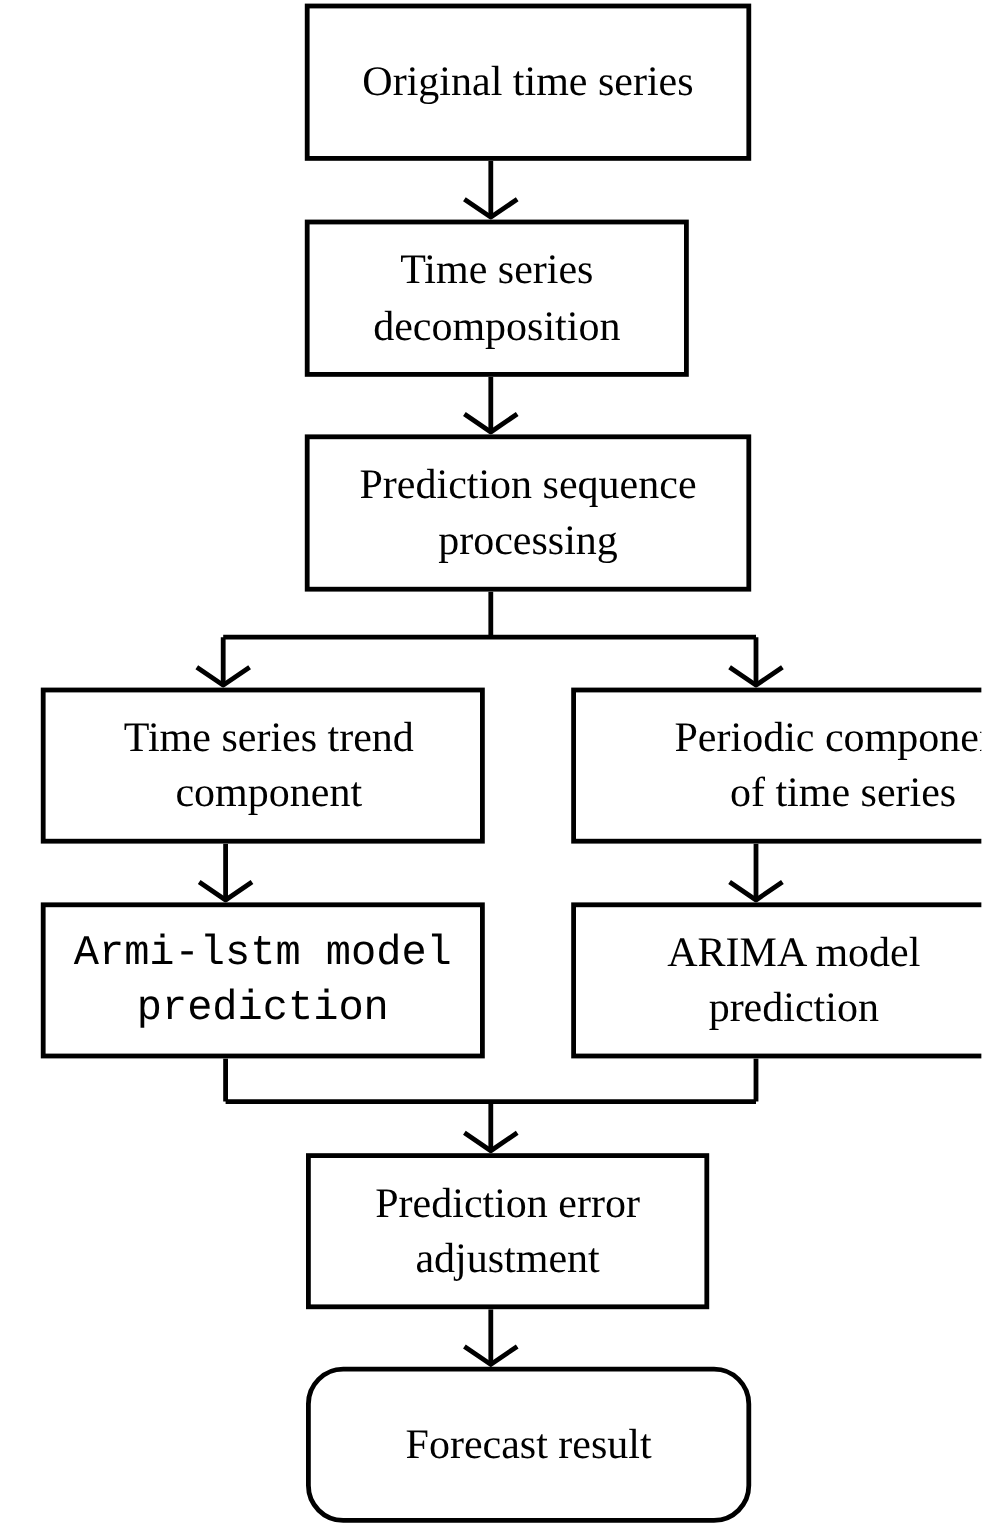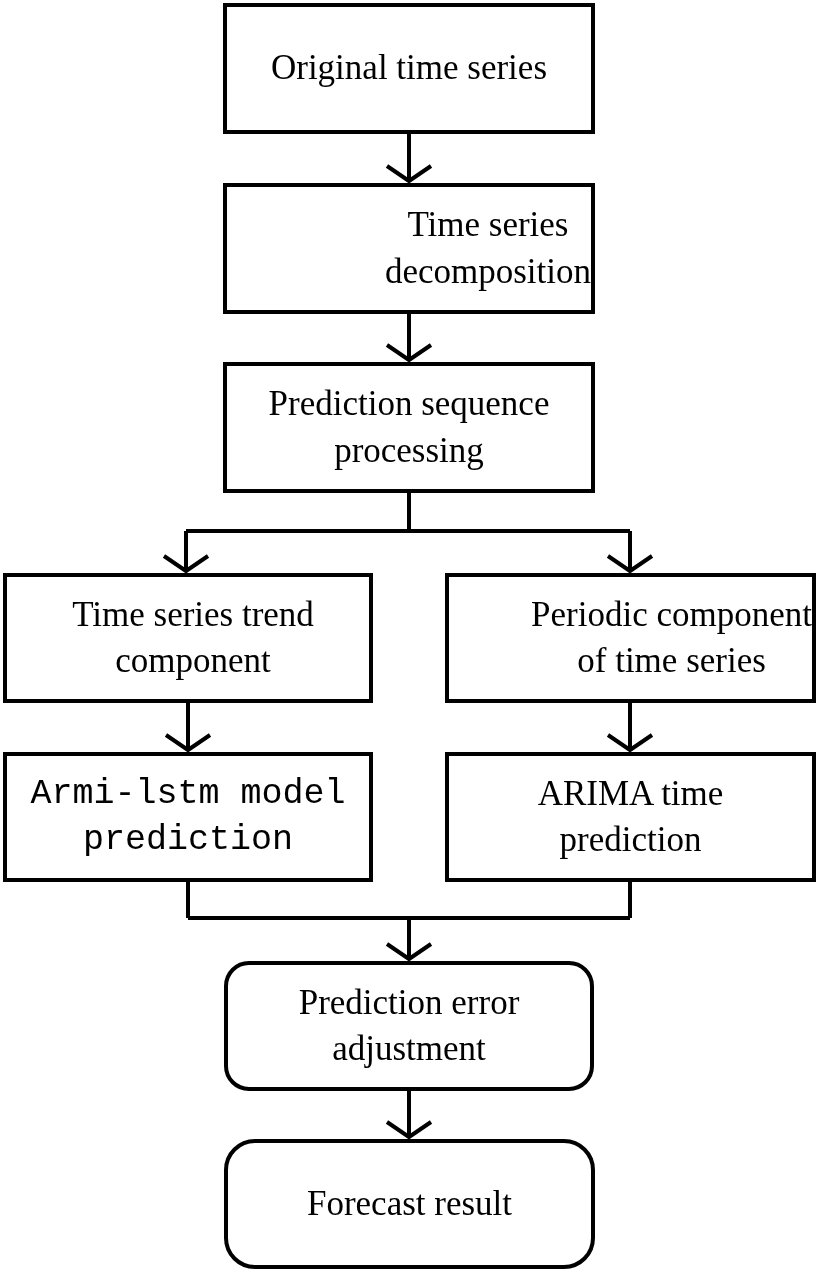--- a/index.html
+++ b/index.html
@@ -22,43 +22,44 @@
     border: 4px solid #000000;
     background: #ffffff;
     display: flex;
     align-items: center;
     justify-content: center;
     text-align: center;
     font-size: 35px;
     line-height: 1.32;
     white-space: pre-line;
     z-index: 2;
+    margin-left: 31px;
   }
   #connector-layer {
     position: absolute;
     left: 0;
     top: 0;
     z-index: 1;
   }
   #connector-layer path,
   #connector-layer line,
   #connector-layer polyline {
     stroke: #000000;
     stroke-width: 4;
     fill: none;
   }
   
   #n-original   { left: 223px; top: 3px;    width: 372px; height: 131px; }
-  #n-decomp     { left: 223px; top: 183px;  width: 372px; height: 131px; justify-content: flex-end; }
+  #n-decomp     { left: 223px; top: 183px;  width: 320px; height: 131px; }
   #n-stationary { left: 223px; top: 362px;  width: 372px; height: 131px; }
   #n-trend      { left: 3px;   top: 573px;  width: 370px; height: 130px; padding-left: 10px; }
   #n-periodic   { left: 445px; top: 573px;  width: 371px; height: 130px; justify-content: flex-end; }
   #n-armilstm   { left: 3px;   top: 752px;  width: 370px; height: 130px; font-family: Liberation Mono, monospace; }
   #n-arima      { left: 445px; top: 752px;  width: 371px; height: 130px; }
-  #n-error      { left: 224px; top: 961px;  width: 370px; height: 130px; border-radius: 25px; }
+  #n-error      { left: 224px; top: 961px;  width: 336px; height: 130px; }
   #n-forecast   { left: 224px; top: 1139px; width: 371px; height: 130px; border-radius: 31px; }
 </style>
 </head>
 <body>
 
 <div id="canvas">
 
   <svg id="connector-layer" width="818" height="1271" viewBox="0 0 818 1271">
 
     <g>
@@ -121,21 +122,21 @@
     <span>Periodic component
 of time series</span>
   </div>
 
   <div class="node" id="n-armilstm">
     <span>Armi-lstm model
 prediction</span>
   </div>
 
   <div class="node" id="n-arima">
-    <span>ARIMA time
+    <span>ARIMA model
 prediction</span>
   </div>
 
   <div class="node" id="n-error">
     <span>Prediction error
 adjustment</span>
   </div>
 
   <div class="node" id="n-forecast">
     <span>Forecast result</span>

